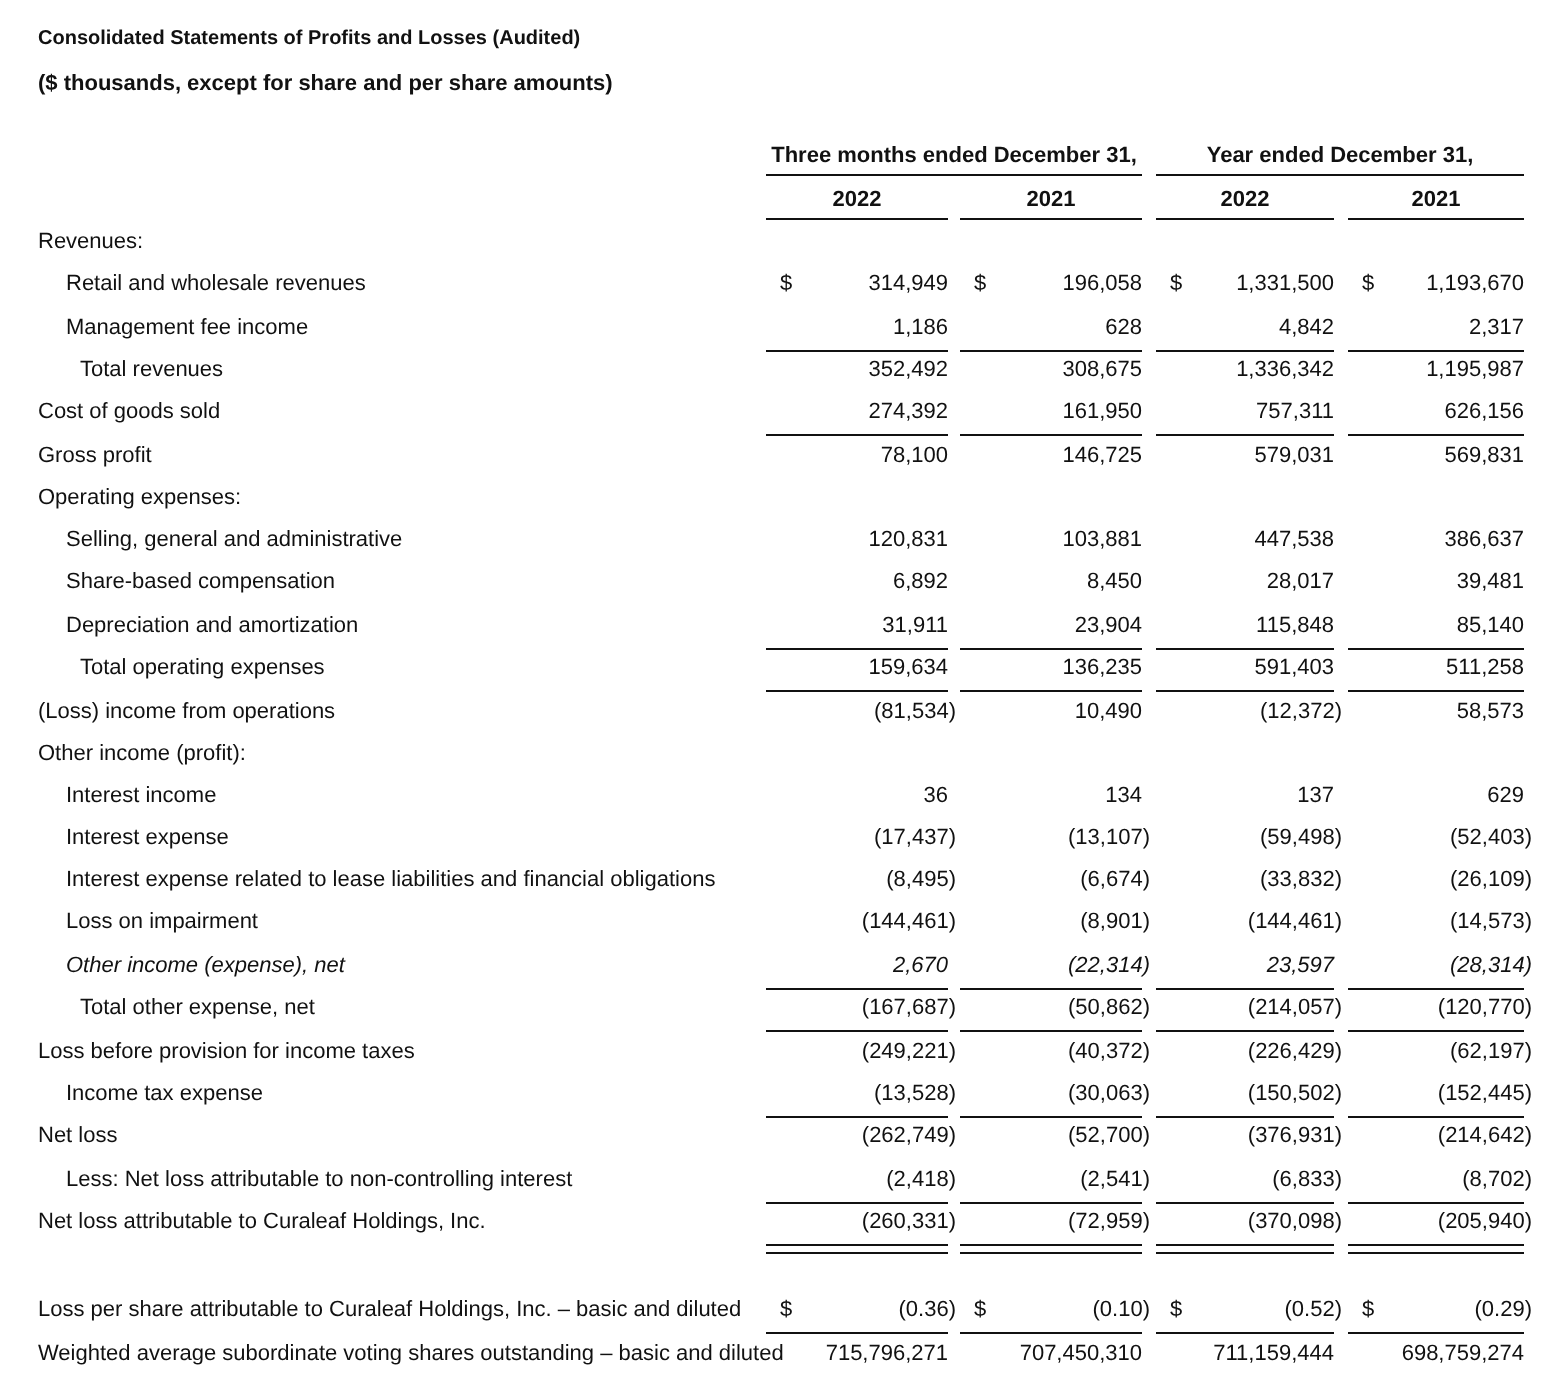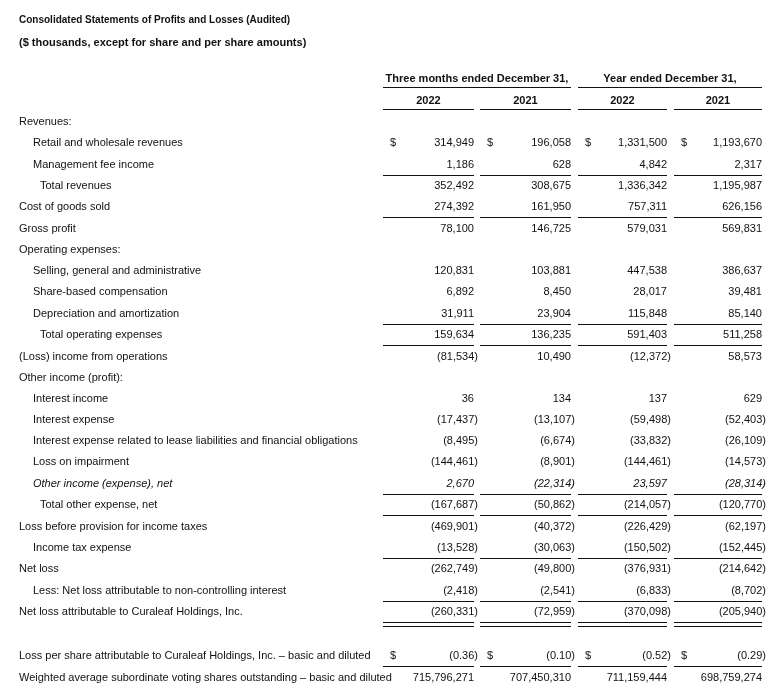--- a/index.html
+++ b/index.html
@@ -358,21 +358,21 @@
         <span class="val">(120,770)</span>
       </div>
     </div>
     <div class="hline" style="left: 383px; width: 91px; top: 515px;"></div>
     <div class="hline" style="left: 480px; width: 91px; top: 515px;"></div>
     <div class="hline" style="left: 578px; width: 89px; top: 515px;"></div>
     <div class="hline" style="left: 674px; width: 88px; top: 515px;"></div>
     <div class="row" style="top: 516px;">
       <div class="label ind0">Loss before provision for income taxes</div>
       <div class="cell c1 neg">
-        <span class="val">(469,901)</span>
+        <span class="val">(249,221)</span>
       </div>
       <div class="cell c2 neg">
         <span class="val">(40,372)</span>
       </div>
       <div class="cell c3 neg">
         <span class="val">(226,429)</span>
       </div>
       <div class="cell c4 neg">
         <span class="val">(62,197)</span>
       </div>
@@ -395,21 +395,21 @@
     <div class="hline" style="left: 383px; width: 91px; top: 558px;"></div>
     <div class="hline" style="left: 480px; width: 91px; top: 558px;"></div>
     <div class="hline" style="left: 578px; width: 89px; top: 558px;"></div>
     <div class="hline" style="left: 674px; width: 88px; top: 558px;"></div>
     <div class="row" style="top: 558px;">
       <div class="label ind0">Net loss</div>
       <div class="cell c1 neg">
         <span class="val">(262,749)</span>
       </div>
       <div class="cell c2 neg">
-        <span class="val">(49,800)</span>
+        <span class="val">(52,700)</span>
       </div>
       <div class="cell c3 neg">
         <span class="val">(376,931)</span>
       </div>
       <div class="cell c4 neg">
         <span class="val">(214,642)</span>
       </div>
     </div>
     <div class="row" style="top: 580px;">
       <div class="label ind1">Less: Net loss attributable to non-controlling interest</div>

